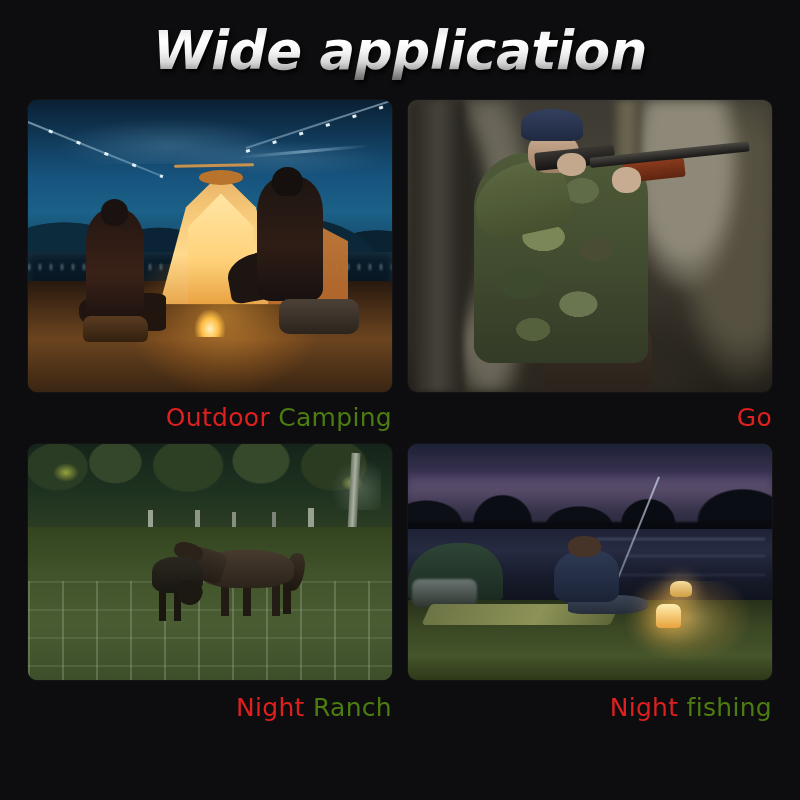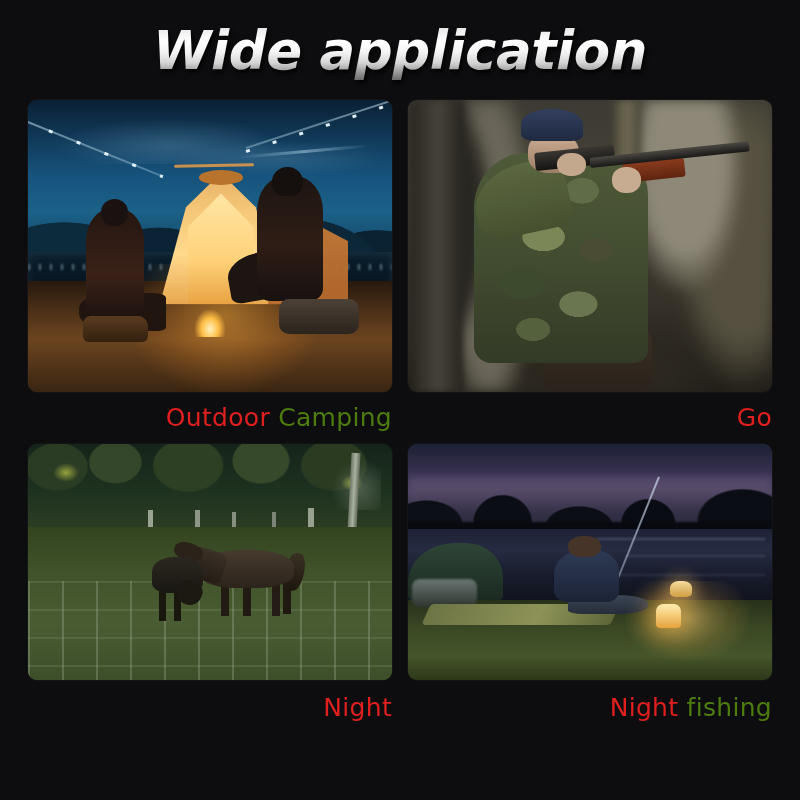--- a/index.html
+++ b/index.html
@@ -417,20 +417,20 @@
         <div class="p4-rod"></div>
         <div class="p4-man-legs"></div>
         <div class="p4-man-body"></div>
         <div class="p4-man-head"></div>
         <div class="p4-lantern2"></div>
         <div class="p4-lantern"></div>
       </div>
     </div>
 
     <div class="caption">
-      <span class="cap-strong">Night</span>
+      <span class="cap-strong">Night</span><span class="cap-weak"> Ranch</span>
     </div>
     <div class="caption">
       <span class="cap-strong">Night</span><span class="cap-weak"> fishing</span>
     </div>
 
   </div>
 </div>
 
 </body></html>

